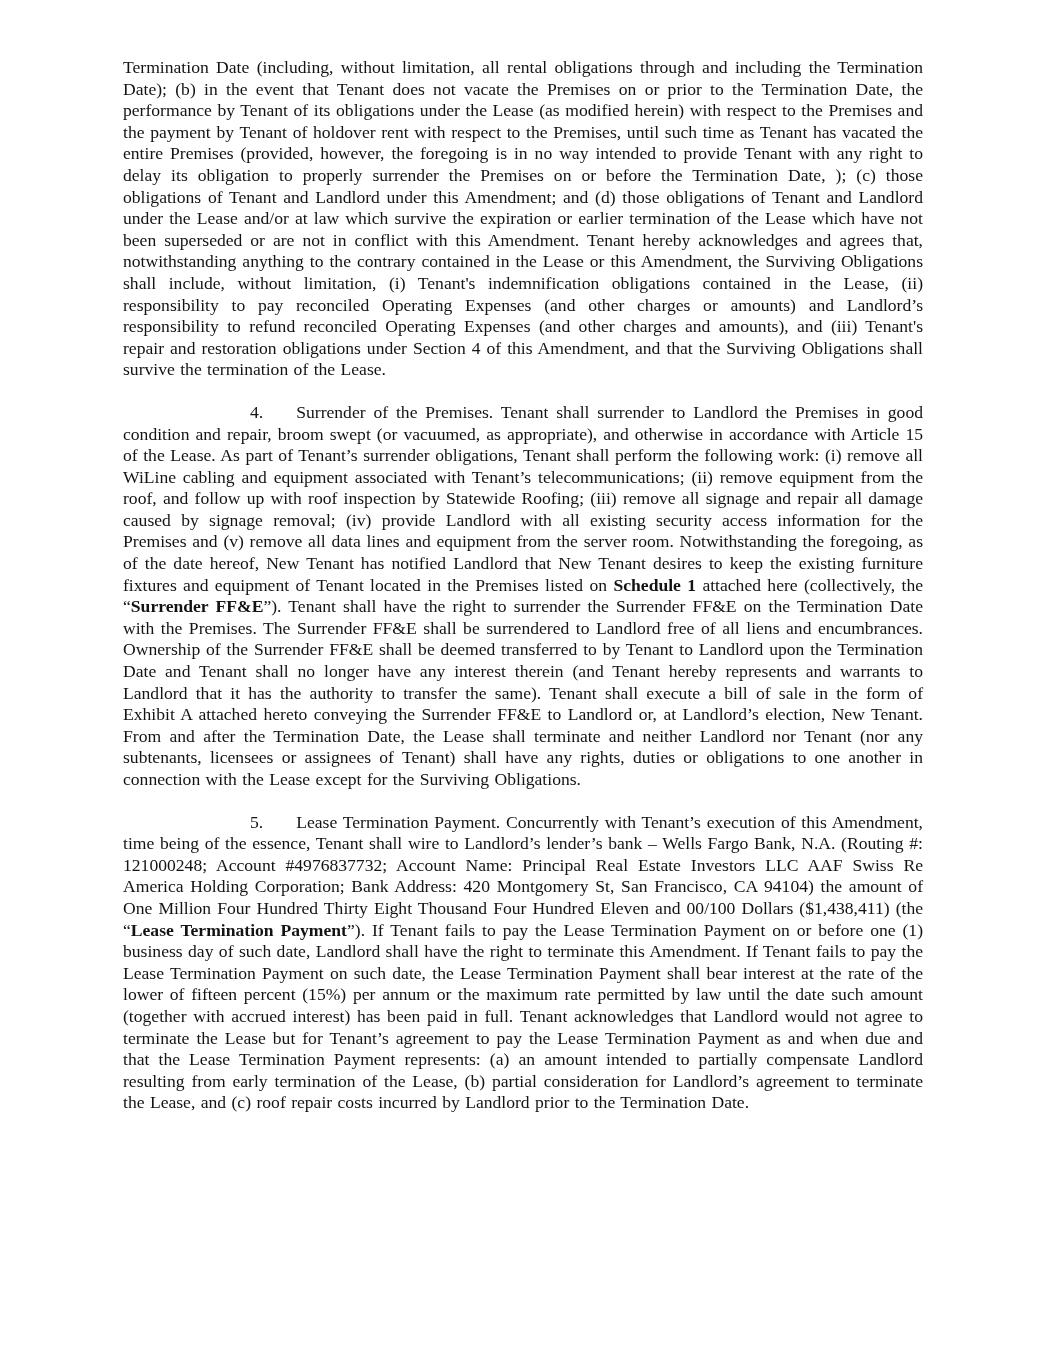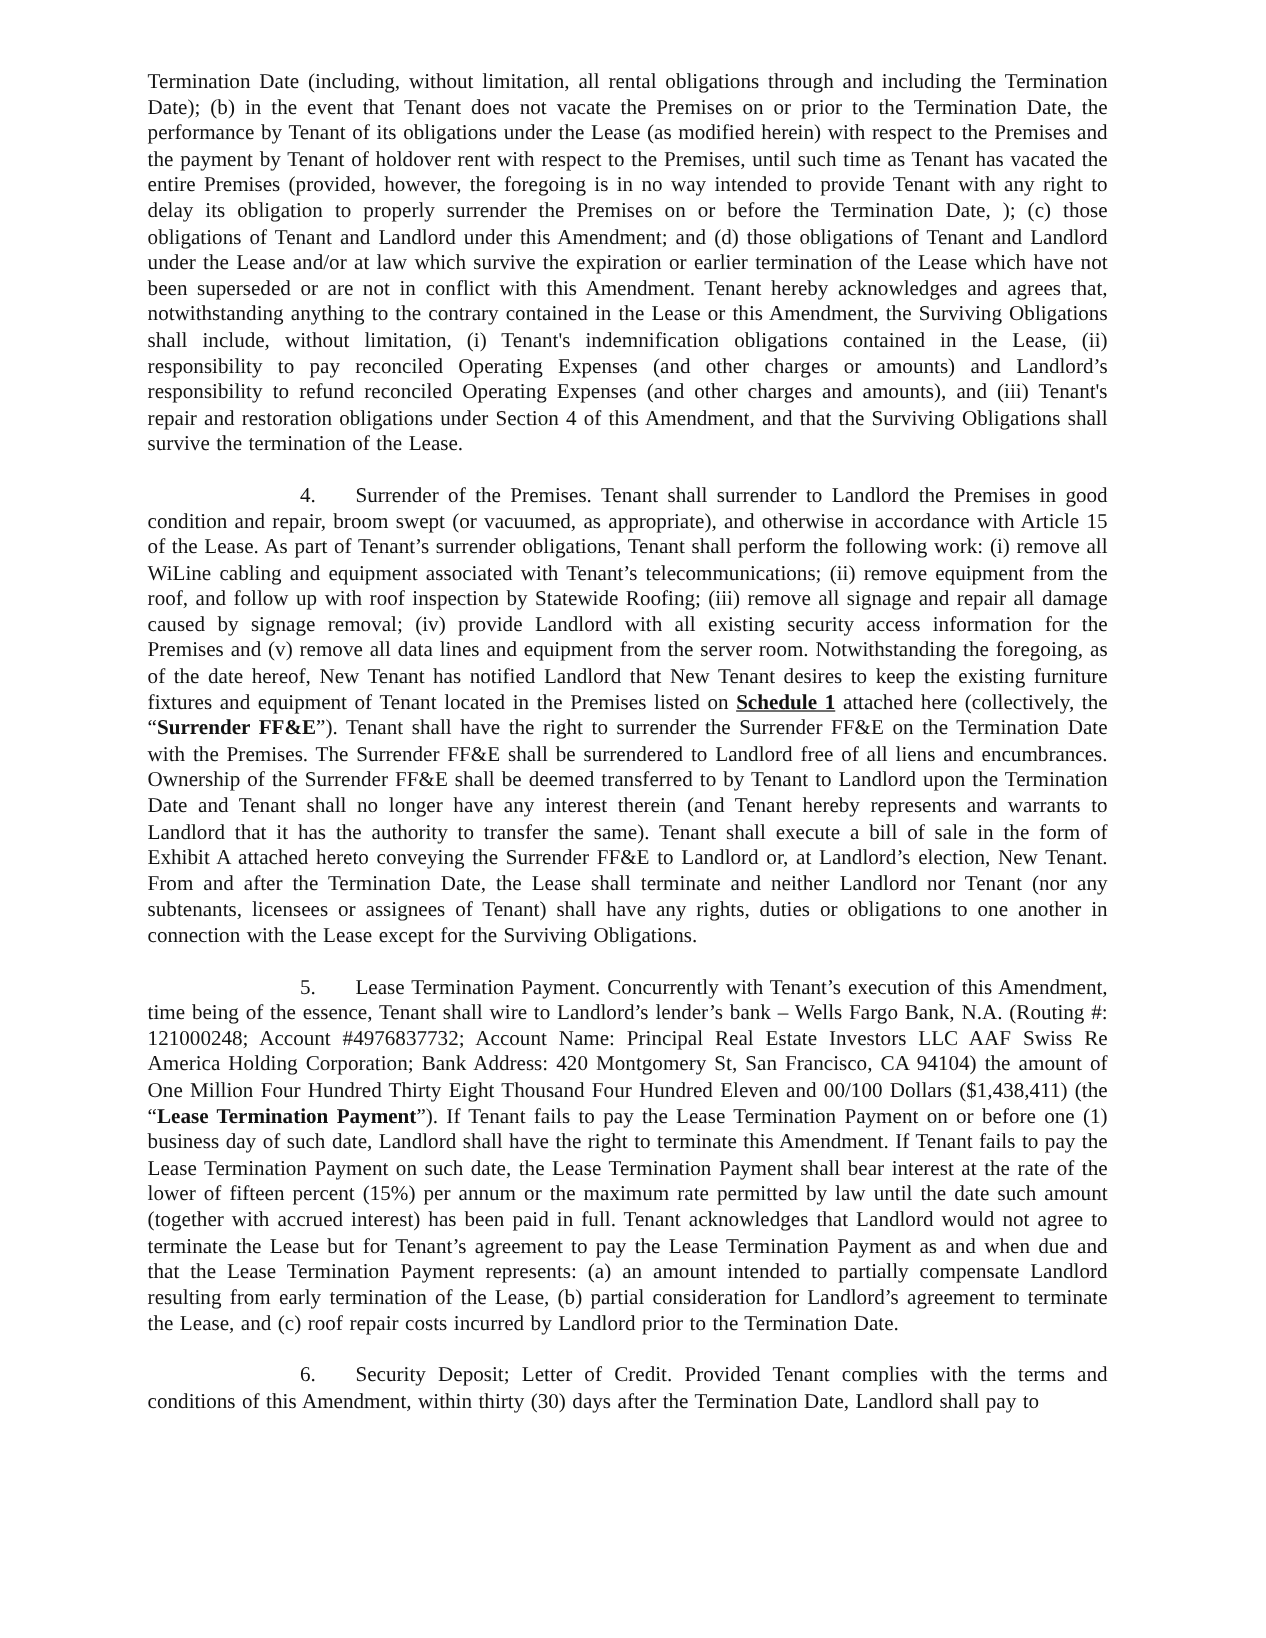--- a/index.html
+++ b/index.html
@@ -26,29 +26,28 @@
     line-height: 21.6px;
     color: #131313;
     text-align: justify;
     word-spacing: 1px;
   }
   .para.indent {
     text-indent: 127px;
   }
   .seg-b  { font-weight: bold; }
   .seg-u  { }
-  .seg-bu { font-weight: bold; text-decoration: underline; }
+  .seg-bu { font-weight: bold; }
   .seg-tab {
     display: inline-block;
     width: 33px;
   }
 </style>
 </head>
 <body>
 
 <main class="page">
   <section id="doc-body">
       <p class="para"><span class="seg">Termination Date (including, without limitation, all rental obligations through and including the Termination Date); (b) in the event that Tenant does not vacate the Premises on or prior to the Termination Date, the performance by Tenant of its obligations under the Lease (as modified herein) with respect to the Premises and the payment by Tenant of holdover rent with respect to the Premises, until such time as Tenant has vacated the entire Premises (provided, however, the foregoing is in no way intended to provide Tenant with any right to delay its obligation to properly surrender the Premises on or before the Termination Date, ); (c) those obligations of Tenant and Landlord under this Amendment; and (d) those obligations of Tenant and Landlord under the Lease and/or at law which survive the expiration or earlier termination of the Lease which have not been superseded or are not in conflict with this Amendment.  Tenant hereby acknowledges and agrees that, notwithstanding anything to the contrary contained in the Lease or this Amendment, the Surviving Obligations shall include, without limitation, (i) Tenant's indemnification obligations contained in the Lease, (ii) responsibility to pay reconciled Operating Expenses (and other charges or amounts) and Landlord’s responsibility to refund reconciled Operating Expenses (and other charges and amounts), and (iii) Tenant's repair and restoration obligations under Section 4 of this Amendment, and that the Surviving Obligations shall survive the termination of the Lease.</span></p>
       <p class="para indent"><span class="seg">4.</span><span class="seg seg-tab"></span><span class="seg seg-u">Surrender of the Premises</span><span class="seg">.  Tenant shall surrender to Landlord the Premises in good condition and repair, broom swept (or vacuumed, as appropriate), and otherwise in accordance with Article 15 of the Lease.  As part of Tenant’s surrender obligations, Tenant shall perform the following work: (i) remove all WiLine cabling and equipment associated with Tenant’s telecommunications; (ii) remove equipment from the roof, and follow up with roof inspection by Statewide Roofing; (iii) remove all signage and repair all damage caused by signage removal; (iv) provide Landlord with all existing security access information for the Premises and (v) remove all data lines and equipment from the server room.  Notwithstanding the foregoing, as of the date hereof, New Tenant has notified Landlord that New Tenant desires to keep the existing furniture fixtures and equipment of Tenant located in the Premises listed on </span><span class="seg seg-bu">Schedule 1</span><span class="seg"> attached here (collectively, the “</span><span class="seg seg-b">Surrender FF&amp;E</span><span class="seg">”). Tenant shall have the right to surrender the Surrender FF&amp;E on the Termination Date with the Premises. The Surrender FF&amp;E shall be surrendered to Landlord free of all liens and encumbrances. Ownership of the Surrender FF&amp;E shall be deemed transferred to by Tenant to Landlord upon the Termination Date and Tenant shall no longer have any interest therein (and Tenant hereby represents and warrants to Landlord that it has the authority to transfer the same).  Tenant shall execute a bill of sale in the form of </span><span class="seg seg-u">Exhibit A</span><span class="seg"> attached hereto conveying the Surrender FF&amp;E to Landlord or, at Landlord’s election, New Tenant.  From and after the Termination Date, the Lease shall terminate and neither Landlord nor Tenant (nor any subtenants, licensees or assignees of Tenant) shall have any rights, duties or obligations to one another in connection with the Lease except for the Surviving Obligations.</span></p>
       <p class="para indent"><span class="seg">5.</span><span class="seg seg-tab"></span><span class="seg seg-u">Lease Termination Payment</span><span class="seg">.  Concurrently with Tenant’s execution of this Amendment, time being of the essence, Tenant shall wire to Landlord’s lender’s bank – Wells Fargo Bank, N.A. (Routing #: 121000248; Account #4976837732; Account Name: Principal Real Estate Investors LLC AAF Swiss Re America Holding Corporation; Bank Address: 420 Montgomery St, San Francisco, CA 94104) the amount of One Million Four Hundred Thirty Eight Thousand Four Hundred Eleven and 00/100 Dollars ($1,438,411) (the “</span><span class="seg seg-b">Lease Termination Payment</span><span class="seg">”).  If Tenant fails to pay the Lease Termination Payment on or before one (1) business day of such date, Landlord shall have the right to terminate this Amendment.  If Tenant fails to pay the Lease Termination Payment on such date, the Lease Termination Payment shall bear interest at the rate of the lower of fifteen percent (15%) per annum or the maximum rate permitted by law until the date such amount (together with accrued interest) has been paid in full.  Tenant acknowledges that Landlord would not agree to terminate the Lease but for Tenant’s agreement to pay the Lease Termination Payment as and when due and that the Lease Termination Payment represents:  (a) an amount intended to partially compensate Landlord resulting from early termination of the Lease, (b) partial consideration for Landlord’s agreement to terminate the Lease, and (c) roof repair costs incurred by Landlord prior to the Termination Date.</span></p>
-      <p class="para indent"><span class="seg">6.</span><span class="seg seg-tab"></span><span class="seg seg-u">Security Deposit; Letter of Credit.</span><span class="seg">  Provided Tenant complies with the terms and conditions of this Amendment, within thirty (30) days after the Termination Date, Landlord shall pay to</span></p>
     </section>
 </main>
 
 </body></html>

